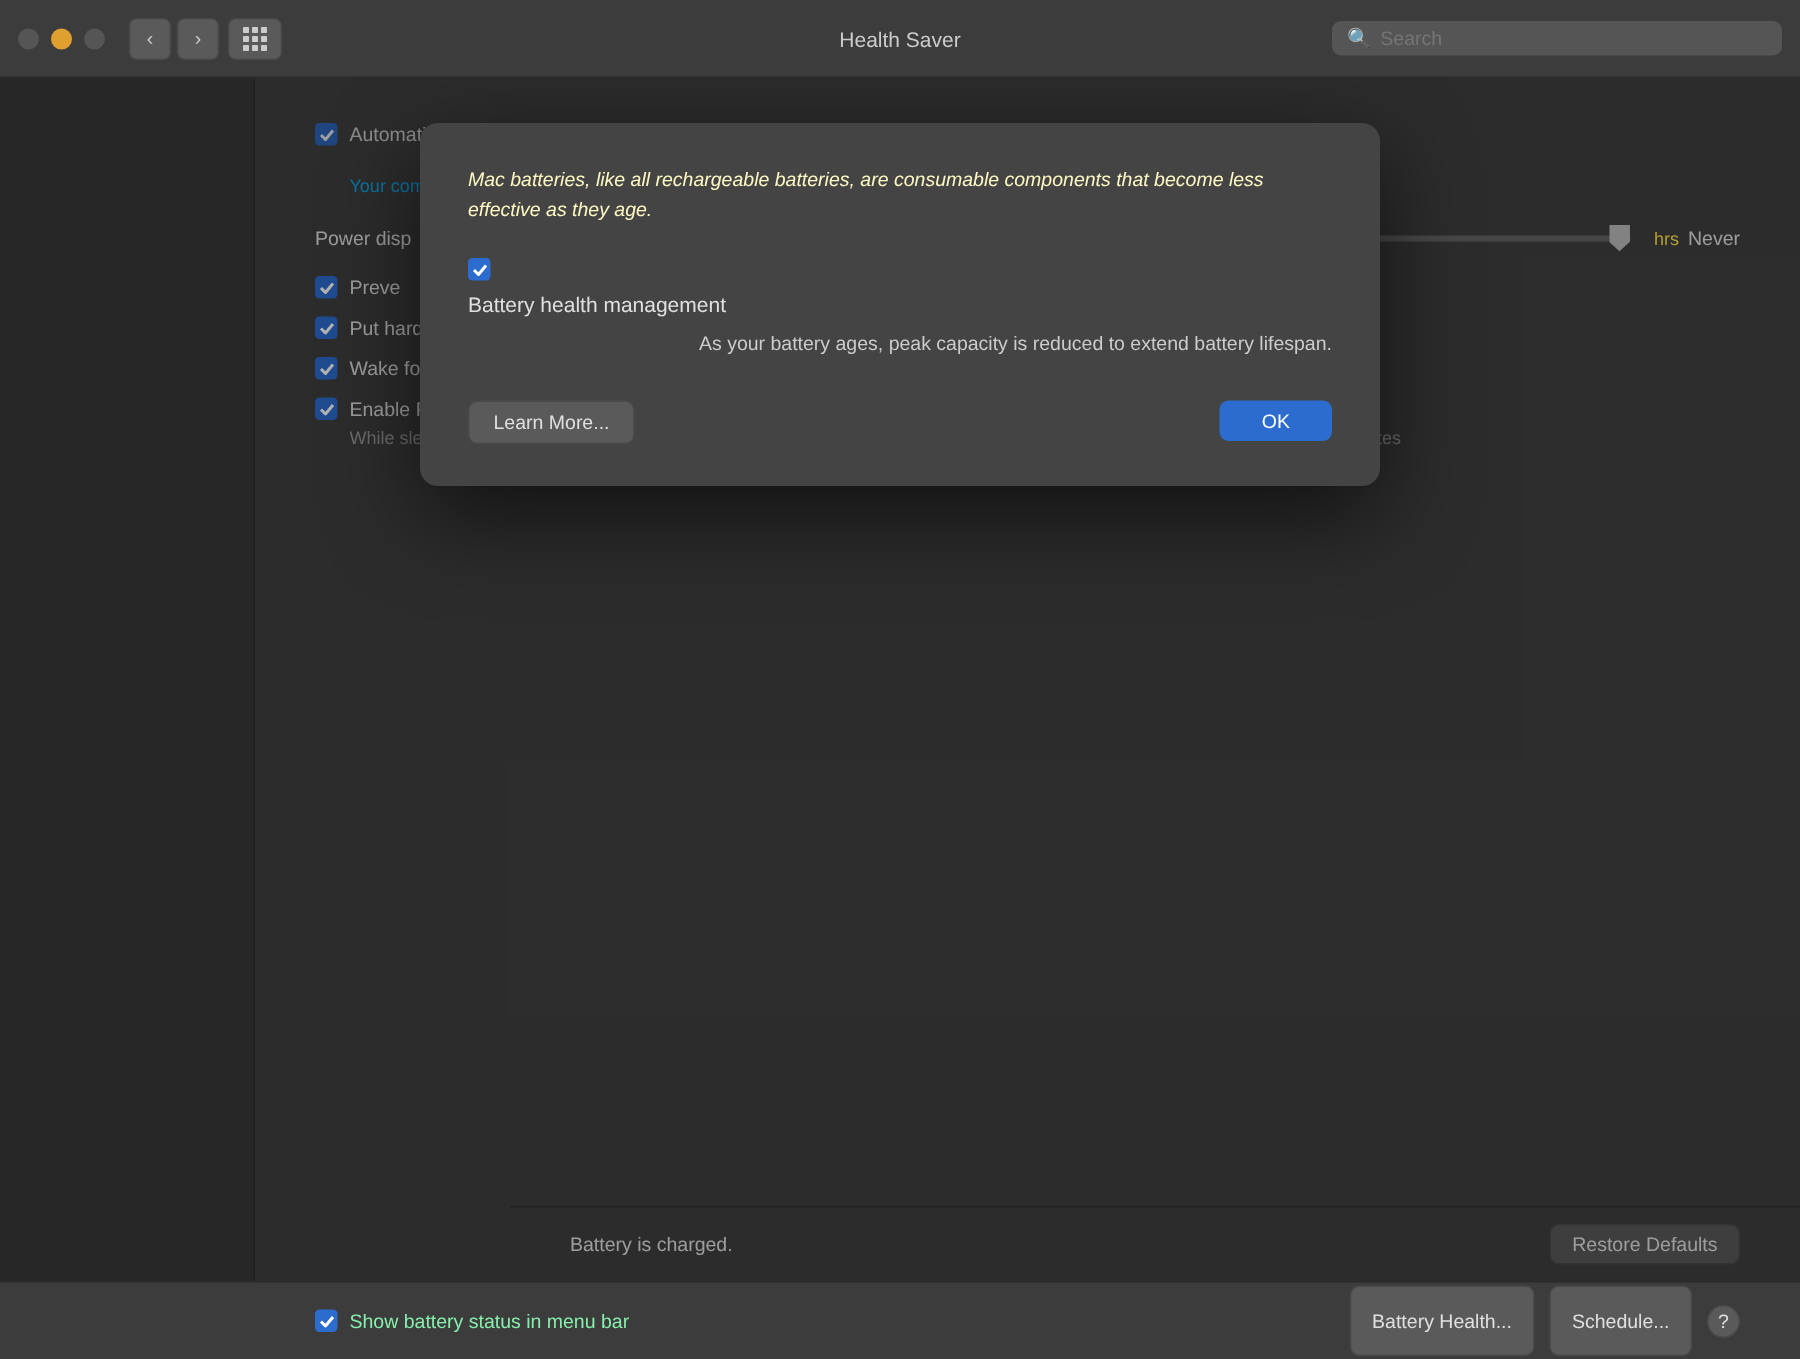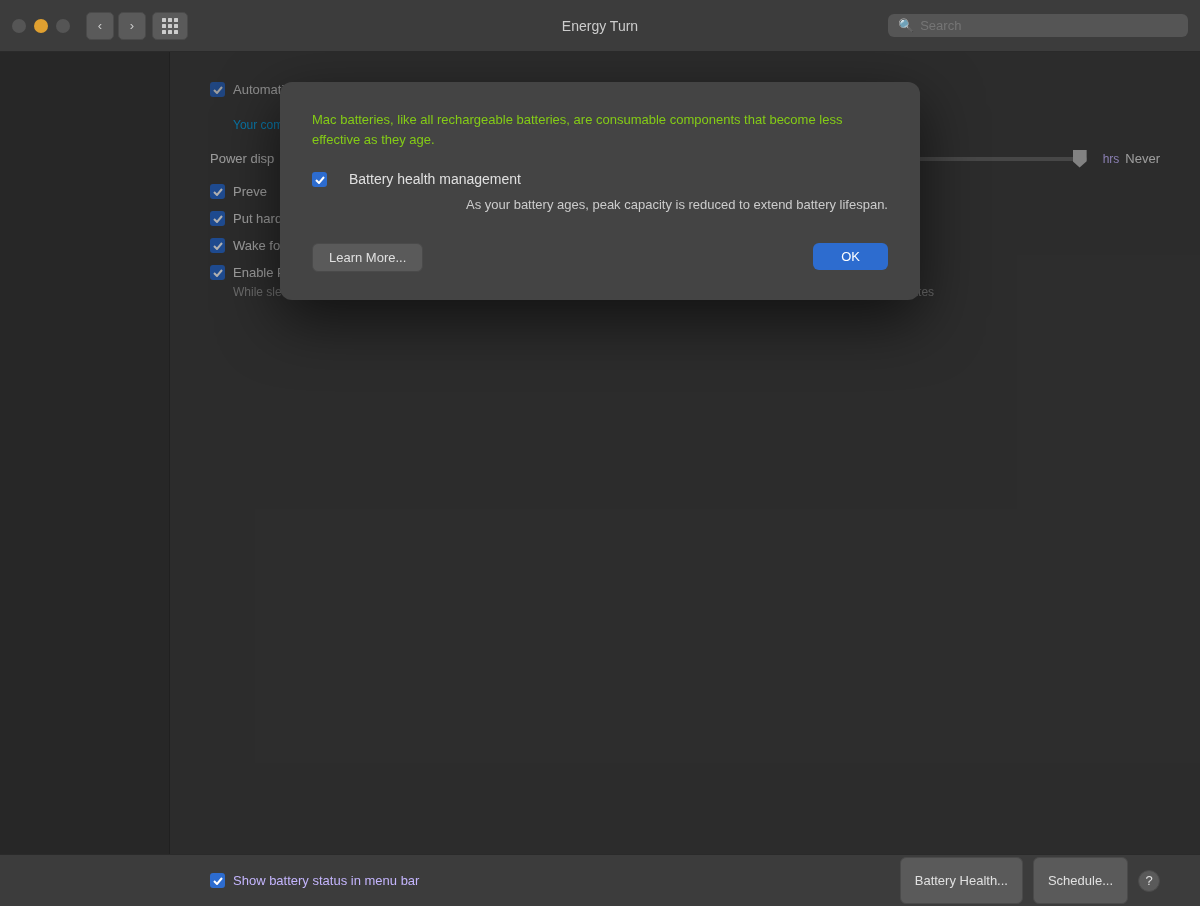--- a/index.html
+++ b/index.html
@@ -220,21 +220,21 @@
       border-top: 1px solid #2a2a2a;
       display: flex;
       align-items: center;
       padding: 0 40px 0 210px;
       flex-shrink: 0;
     }
     .show-battery-row {
       display: flex;
       align-items: center;
       gap: 8px;
-      color: #c4b5fd;
+      color: #86efac;
       font-size: 13px;
     }
     .bottom-buttons {
       margin-left: auto;
       display: flex;
       gap: 10px;
       align-items: center;
     }
     .bottom-btn {
       background: #5a5a5a;
@@ -281,29 +281,31 @@
       font-size: 14px;
       color: #e0e0e0;
       margin-bottom: 12px;
       font-weight: 500;
     }
     .modal-condition span {
       font-weight: 400;
     }
     .modal-description {
       font-size: 13px;
-      color: #84cc16;
+      color: #fef9c3;
       line-height: 1.55;
       margin-bottom: 20px;
+      font-style: italic;
     }
     .modal-checkbox-row {
       display: flex;
-      align-items: center;
-      gap: 22px;
+      align-items: flex-start;
+      gap: 8px;
       margin-bottom: 8px;
+      flex-direction: column;
     }
     .modal-checkbox-label {
       font-size: 14px;
       color: #e0e0e0;
       font-weight: 500;
     }
     .modal-checkbox-desc {
       font-size: 13px;
       color: #ccc;
       margin-left: 26px;
@@ -368,21 +370,21 @@
         <div class="grid-dot"></div>
         <div class="grid-dot"></div>
       <div class="grid-dot"></div>
         <div class="grid-dot"></div>
         <div class="grid-dot"></div>
       <div class="grid-dot"></div>
         <div class="grid-dot"></div>
         <div class="grid-dot"></div>
     </div>
   </div>
-  <div class="titlebar-title">Energy Turn</div>
+  <div class="titlebar-title">Health Saver</div>
   <div class="search-bar">
     <span class="search-icon-svg">🔍</span>
     <input type="text" placeholder="Search" style="">
   </div>
 </div>
 
 <div class="main-content">
 
   <div class="sidebar">
     <div class="sidebar-item"></div>
@@ -403,21 +405,21 @@
     <div style="margin-left:23px; margin-bottom:18px;">
       <span style="color:#0ea5e9; font-size:12px;">Your com</span>
     </div>
 
     <div style="margin-bottom:18px; display:flex; align-items:center; gap:16px;">
       <span style="color:#e0e0e0; font-size:13px;">Power disp</span>
       <div style="flex:1; position:relative; height:4px; background:#666; border-radius:2px;">
         <div style="position:absolute; right:0; top:50%; transform:translateY(-50%); width:14px; height:18px; background:#bbb; clip-path:polygon(0 0, 100% 0, 100% 65%, 50% 100%, 0 65%);"></div>
       </div>
       <div style="display:flex; gap:6px; align-items:center;">
-        <span style="color:#c4b5fd; font-size:12px;">hrs</span>
+        <span style="color:#fde047; font-size:12px;">hrs</span>
         <span style="color:#e0e0e0; font-size:13px;">Never</span>
       </div>
     </div>
 
     <div class="setting-row" style="margin-bottom:12px;">
       <div class="checkbox-wrap">
         <div class="checkbox">
           <svg width="10" height="8" viewBox="0 0 10 8">
               <polyline points="1,4 4,7 9,1"></polyline>
             </svg>
@@ -453,20 +455,24 @@
         <div class="checkbox">
           <svg width="10" height="8" viewBox="0 0 10 8">
               <polyline points="1,4 4,7 9,1"></polyline>
             </svg>
         </div>
         <span style="color:#e0e0e0; font-size:13px;">Enable Power Nap while plugged into a power adapter</span>
       </div>
       <div class="setting-desc">While sleeping, your Mac can back up using Time Machine and periodically check for new email, calendar, and other iCloud updates</div>
     </div>
 
+    <div class="bottom-bar">
+      <span class="battery-status">Battery is charged.</span>
+      <button class="restore-btn">Restore Defaults</button>
+    </div>
   </div>
 
   <div class="modal-overlay">
     <div class="modal">
       <div class="modal-description">Mac batteries, like all rechargeable batteries, are consumable components that become less effective as they age.</div>
 
       <div class="modal-checkbox-row">
         <div class="checkbox" style="margin-top:2px;">
           <svg width="10" height="8" viewBox="0 0 10 8">
               <polyline points="1,4 4,7 9,1"></polyline>

